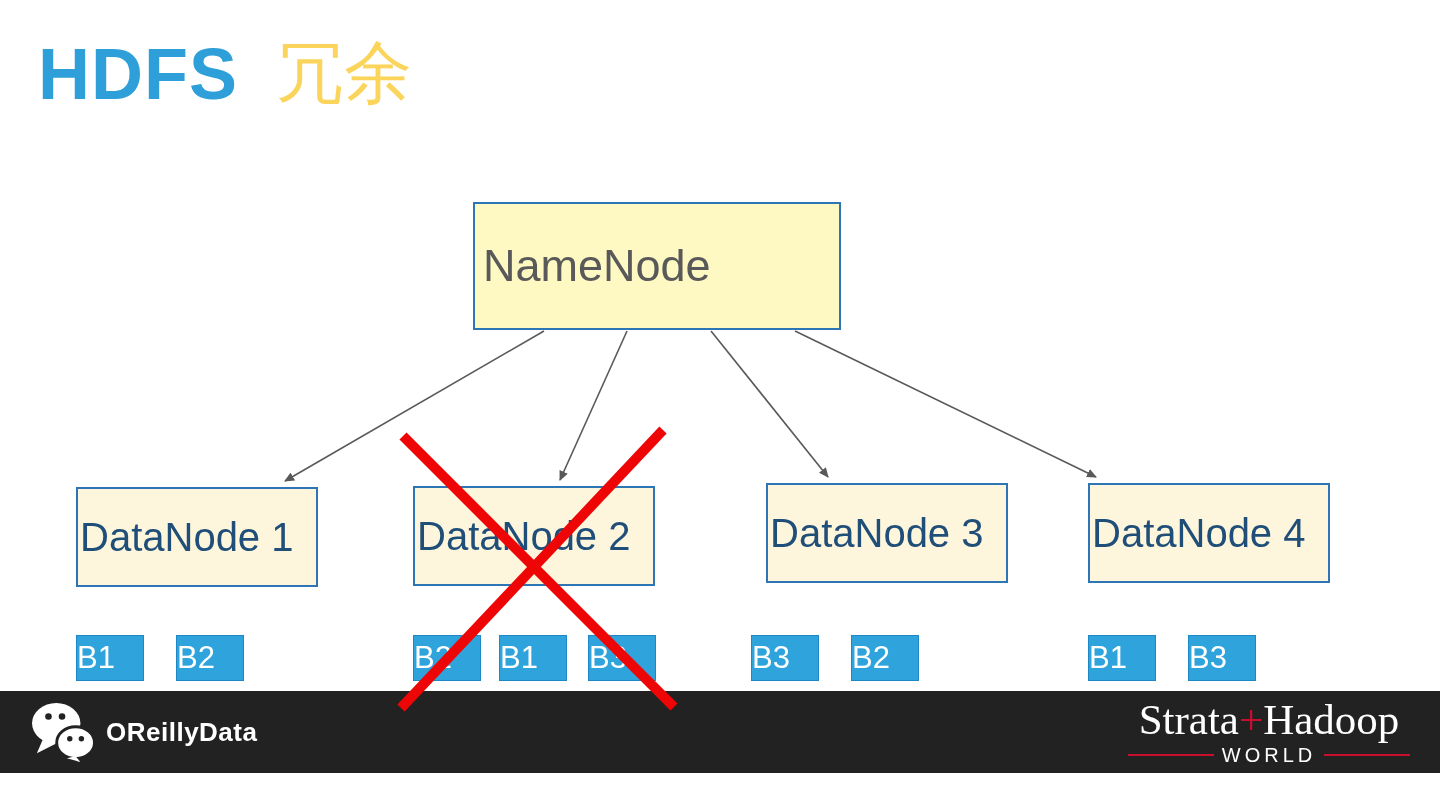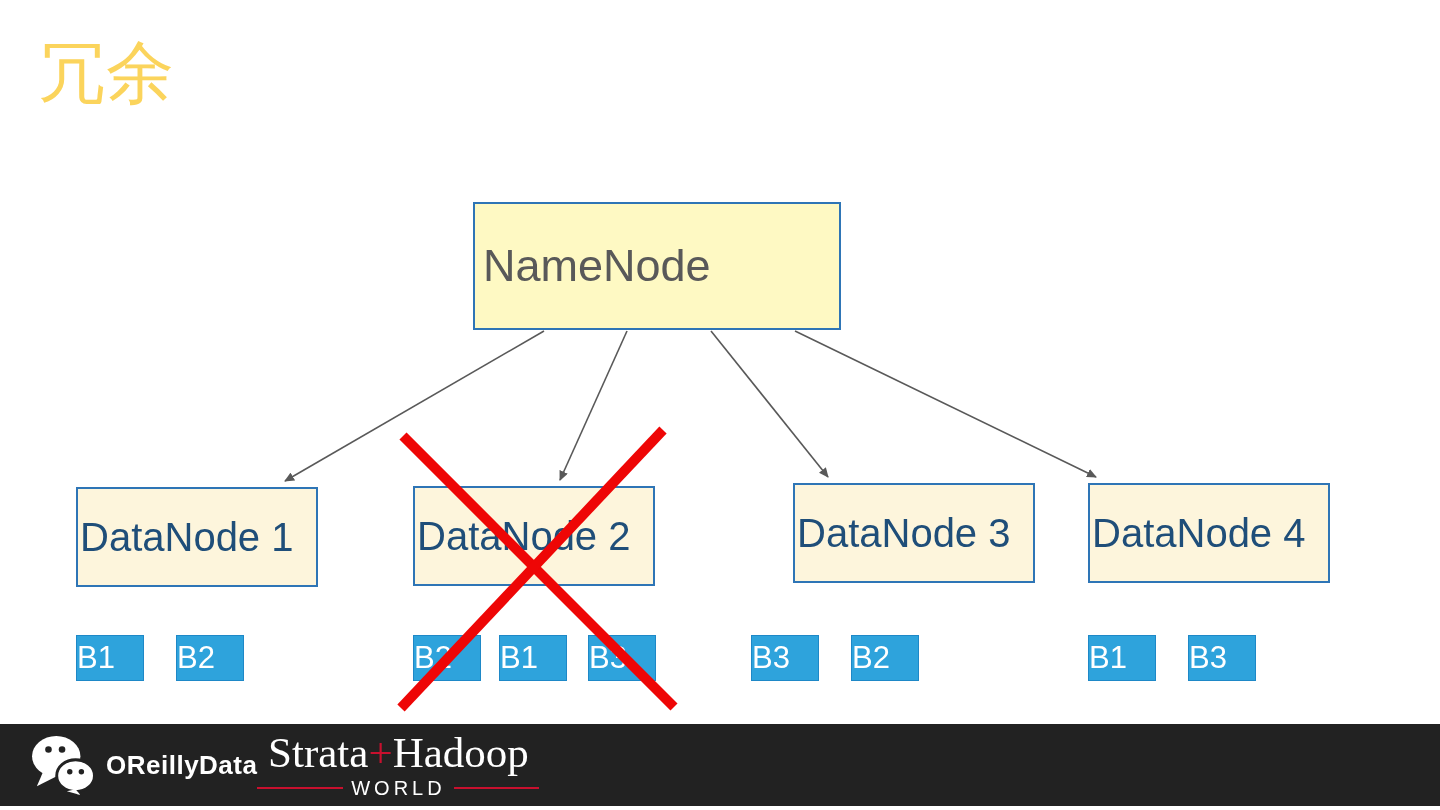--- a/index.html
+++ b/index.html
@@ -33,44 +33,44 @@
   
   .dn{
     position:absolute;width:242px;height:100px;
     background:#FDF5DC;border:2px solid #2E75B6;box-sizing:border-box;
     display:flex;align-items:center;
     padding-left:2px;
     color:#1F4E79;font-size:40px;
   }
   .dn1{left:76px;top:487px;}
   .dn2{left:413px;top:486px;}
-  .dn3{left:793px;top:483px;}
+  .dn3{left:766px;top:483px;}
   .dn4{left:1088px;top:483px;}
   
   .blocks{position:absolute;top:635px;height:46px;}
   .bg1{left:76px;}
   .bg2{left:413px;}
   .bg3{left:751px;}
   .bg4{left:1088px;}
   .block{
     position:absolute;top:0;width:68px;height:46px;
     background:#2EA3DC;border:1px solid #1E88C7;box-sizing:border-box;
     color:#ffffff;font-size:31px;
     display:flex;align-items:center;
   }
   
   .overlay{
     position:absolute;left:0;top:0;width:1440px;height:810px;
     pointer-events:none;z-index:5;
   }
   
   .footer{
-    position:absolute;left:0;top:724px;width:1440px;height:82px;
+    position:absolute;left:0;top:691px;width:1440px;height:82px;
     background:#222222;
-    display:flex;align-items:center;
+    display:flex;align-items:center;justify-content:space-between;
     padding:0 30px;box-sizing:border-box;
   }
   .footer-left{display:flex;align-items:center;gap:10px;}
   .oreilly-text{
     color:#ffffff;font-size:26px;font-weight:600;letter-spacing:0.5px;
   }
   .footer-right{width:282px;display:flex;flex-direction:column;align-items:center;}
   .strata-line1{
     font-family:"Liberation Serif","DejaVu Serif",serif;
     color:#ffffff;font-size:43px;line-height:1.0;white-space:nowrap;
@@ -83,20 +83,21 @@
   .world{
     color:#ffffff;font-size:20px;font-weight:normal;letter-spacing:4px;
   }
 </style>
 </head>
 <body>
 
 <div class="slide">
 
   <div class="title">
+    <span class="t-main">HDFS</span>
     <span class="t-sub">冗余</span>
   </div>
 
   <div class="namenode">
     <span>NameNode</span>
   </div>
 
   <div class="dn dn1">
     <span>DataNode 1</span>
   </div>

